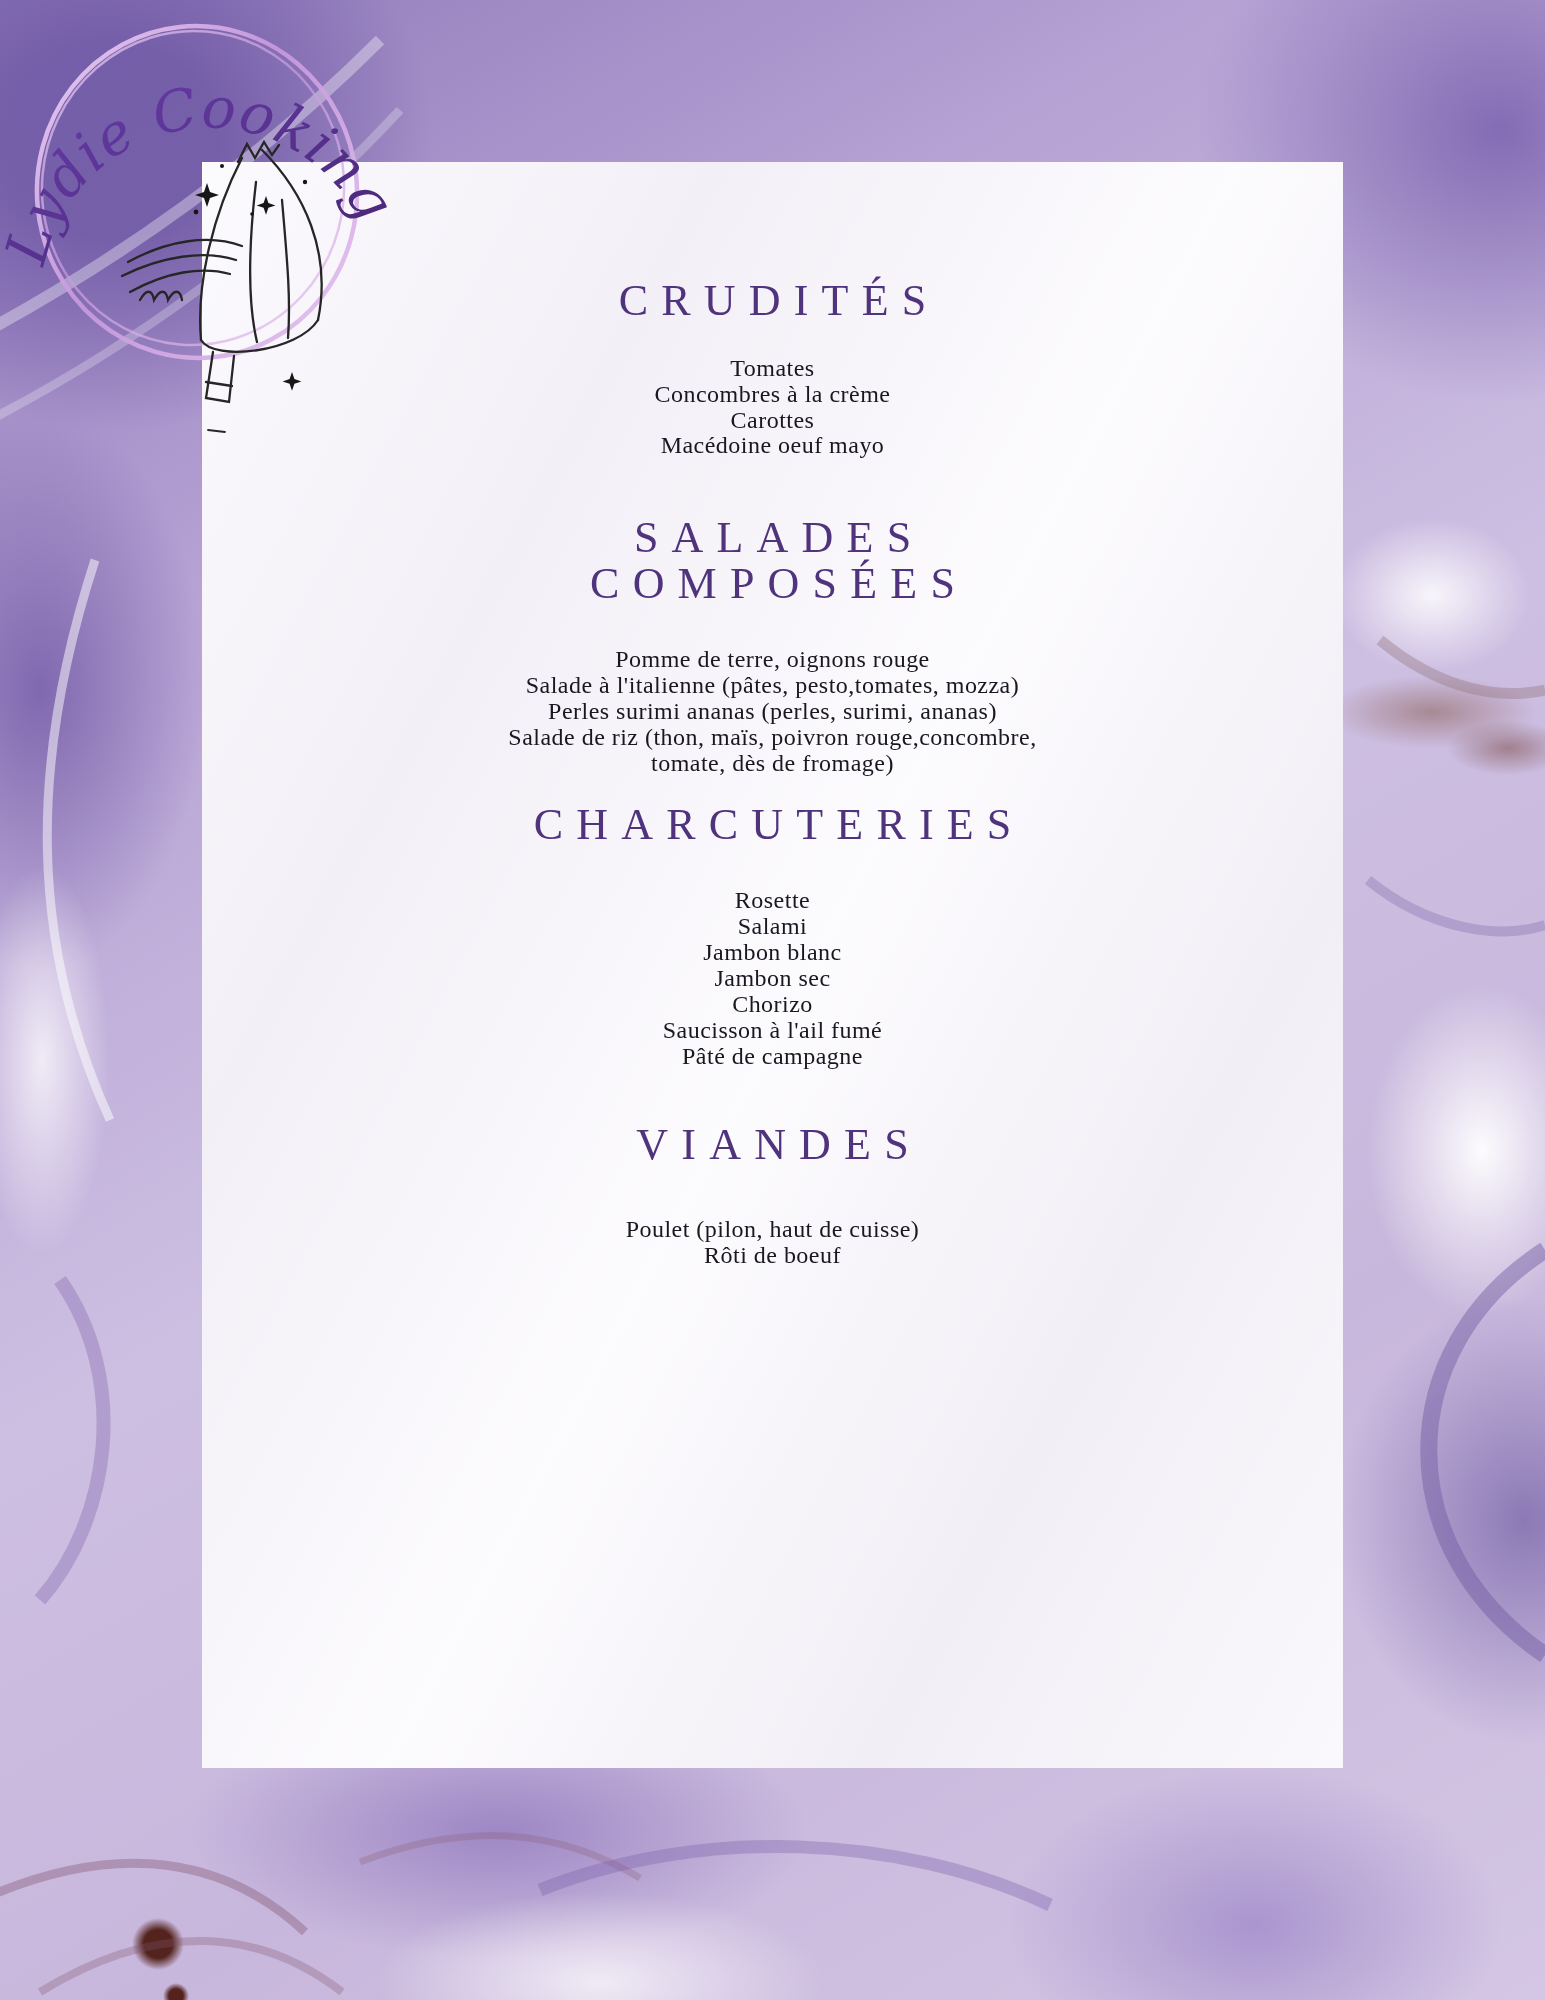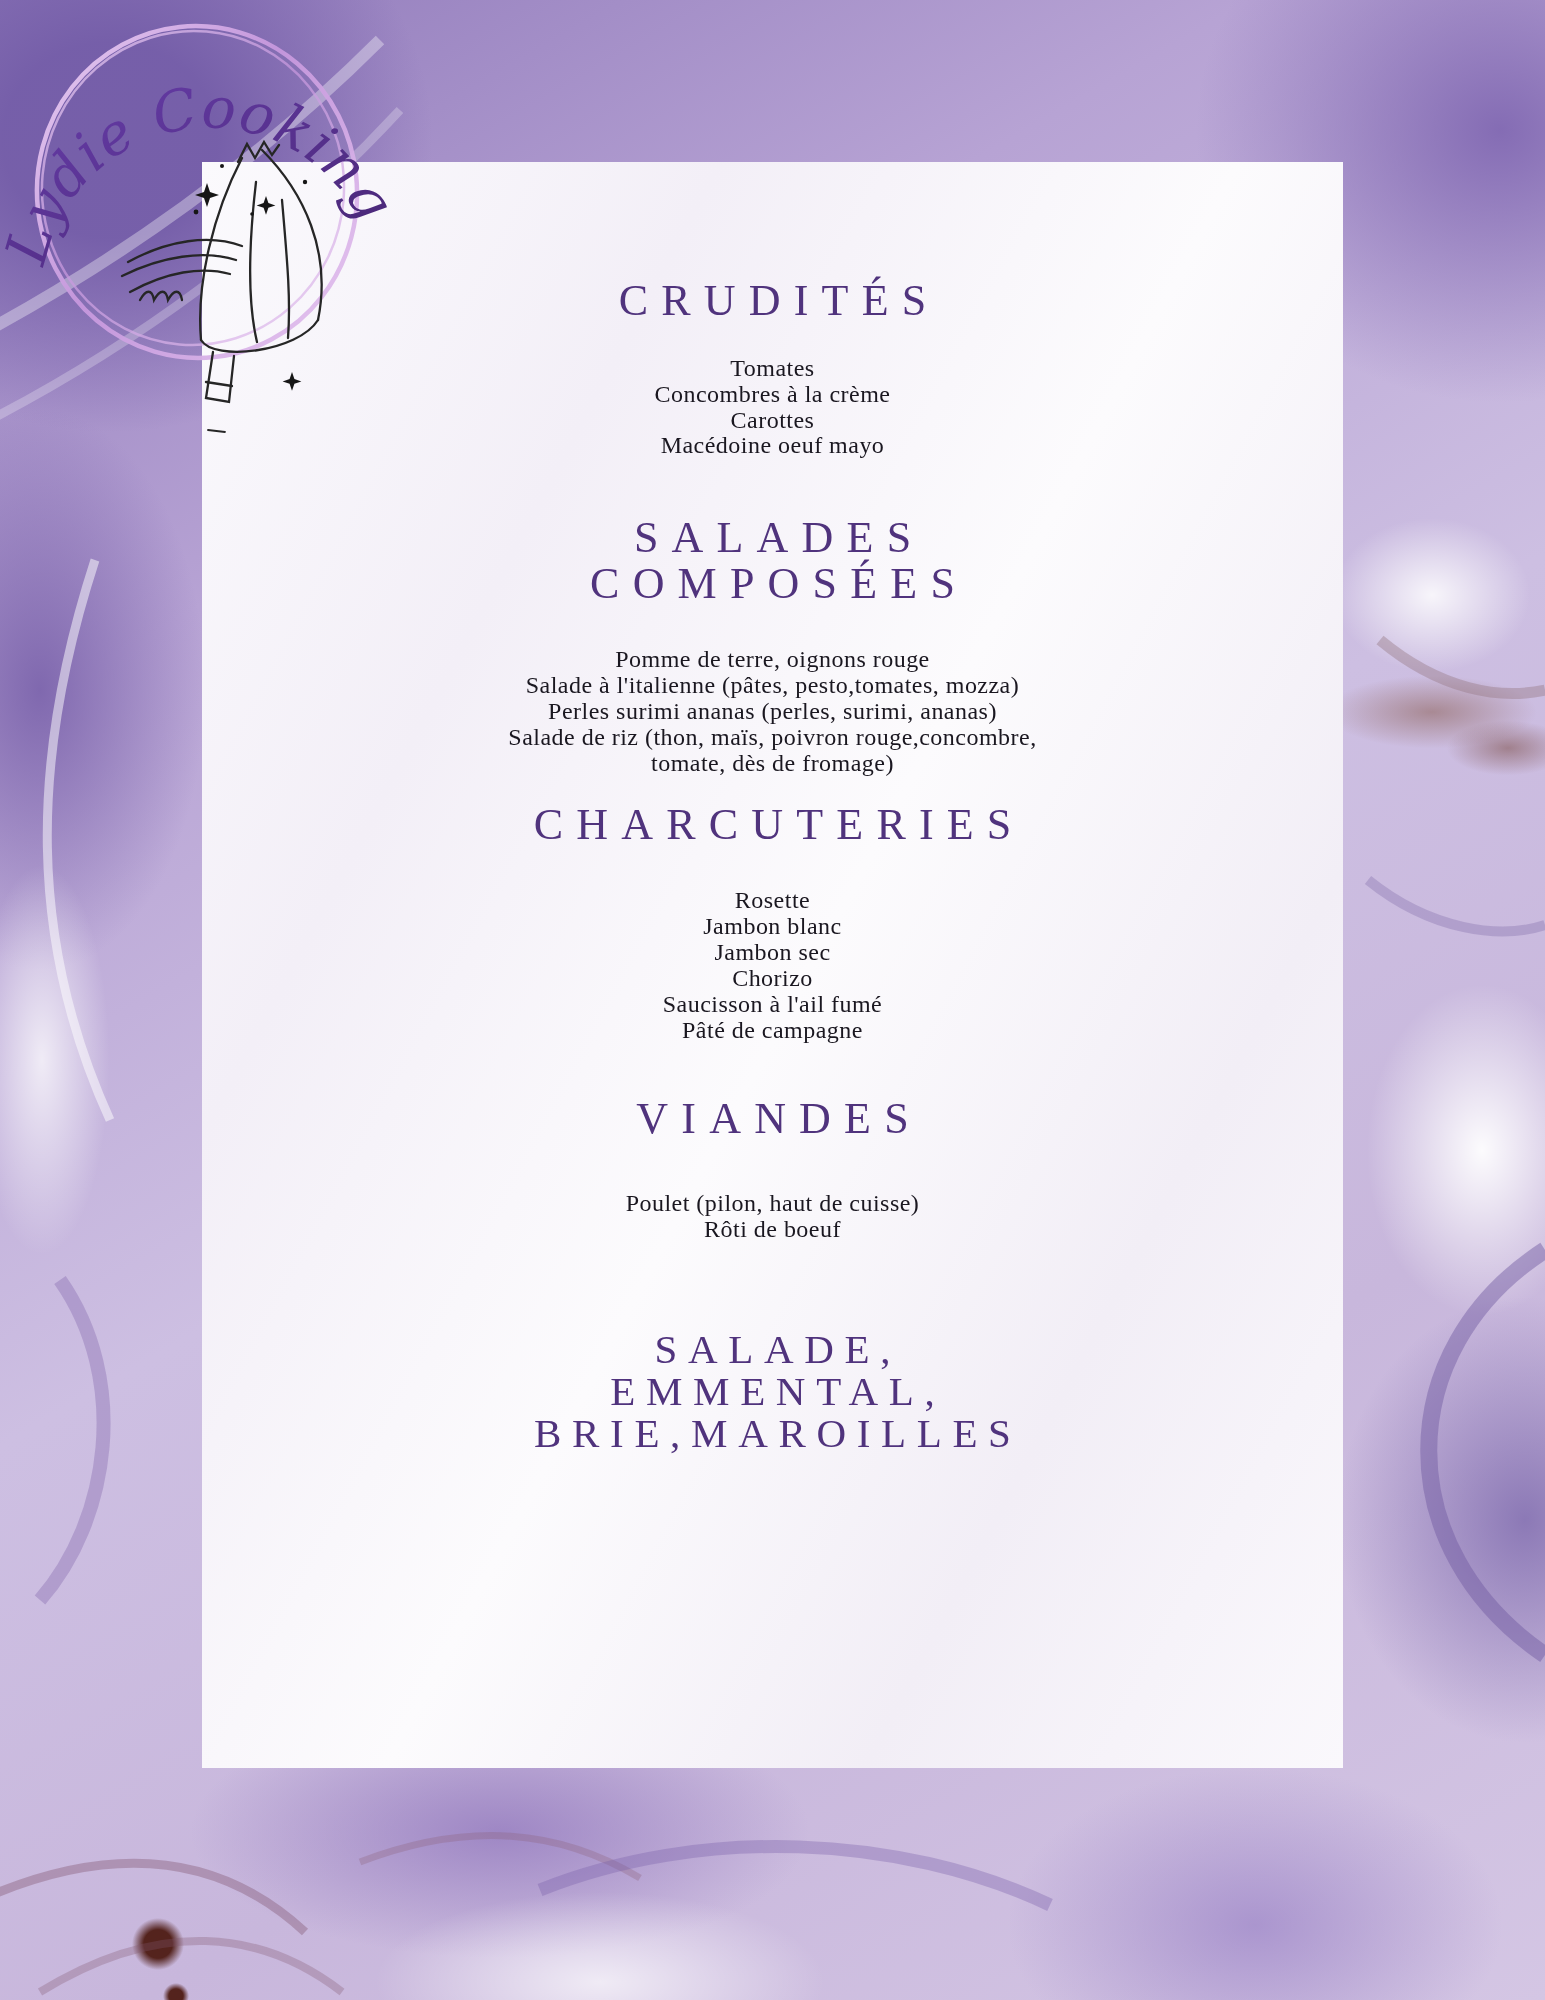--- a/index.html
+++ b/index.html
@@ -92,45 +92,39 @@
         <li class="menu-item">tomate, dès de fromage)</li>
       </ul>
     </section>
 
     <section class="menu-section sec-charcuteries">
       <h2 class="section-title">
         <span>CHARCUTERIES</span>
       </h2>
       <ul class="section-items">
         <li class="menu-item">Rosette</li>
+        <li class="menu-item">Salami</li>
         <li class="menu-item">Jambon blanc</li>
         <li class="menu-item">Jambon sec</li>
         <li class="menu-item">Chorizo</li>
         <li class="menu-item">Saucisson à l'ail fumé</li>
         <li class="menu-item">Pâté de campagne</li>
       </ul>
     </section>
 
     <section class="menu-section sec-viandes">
       <h2 class="section-title">
         <span>VIANDES</span>
       </h2>
       <ul class="section-items">
         <li class="menu-item">Poulet (pilon, haut de cuisse)</li>
         <li class="menu-item">Rôti de boeuf</li>
       </ul>
     </section>
 
-    <section class="menu-section sec-fromages">
-      <h2 class="section-title">
-        <div>SALADE,</div>
-        <div>EMMENTAL,</div>
-        <div>BRIE,MAROILLES</div>
-      </h2>
-    </section>
 
   </div>
 
   <svg class="logo" width="440" height="480" viewBox="0 0 440 480">
     <defs>
       <linearGradient id="ringGrad" x1="0" y1="0" x2="1" y2="1">
         <stop offset="0" stop-color="#eed5f6"></stop>
         <stop offset=".45" stop-color="#c697dd"></stop>
         <stop offset="1" stop-color="#e6c6f0"></stop>
       </linearGradient>

